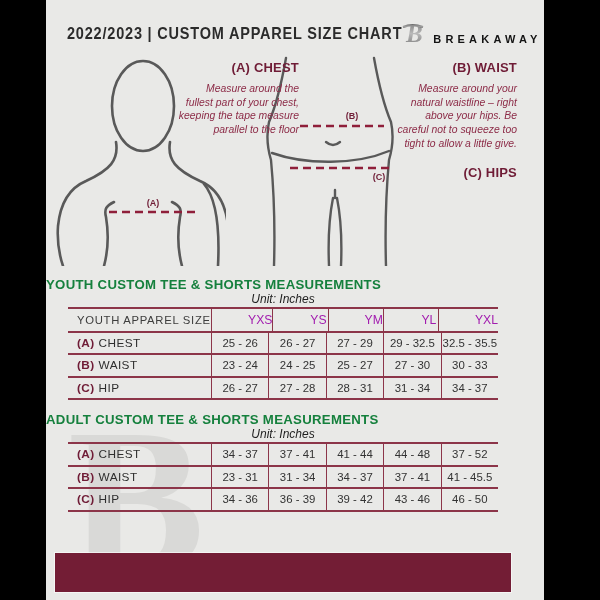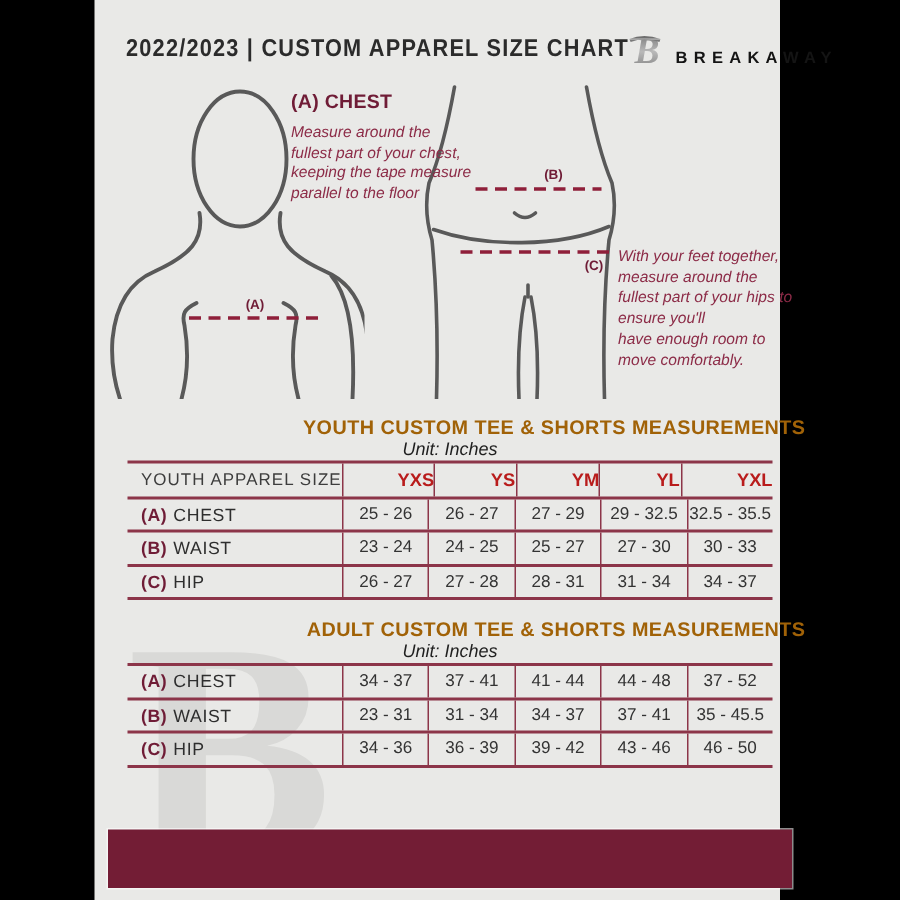--- a/index.html
+++ b/index.html
@@ -3,52 +3,52 @@
 <meta charset="utf-8">
 <style>
   :root{
     --page_bg:#e9e9e7; --accent:#6f1c36; --accent_line:#8f1f3a; --table_border:#8c3549;
     --footer:#731d35; --body_italic:#8c2b47; --text_dark:#2b2b2b; --figure_stroke:#595959;
     --watermark:#d9d9d7;
   }
   *{margin:0;padding:0;box-sizing:border-box;}
   html,body{width:600px;height:600px;}
   body{background:#000;position:relative;font-family:"Liberation Sans",sans-serif;overflow:hidden;}
-  .page{position:absolute;left:63px;top:0;width:457px;height:600px;background:var(--page_bg);}
+  .page{position:absolute;left:46px;top:0;width:498px;height:600px;background:var(--page_bg);}
 
   
   .hdr{position:absolute;top:22px;left:21px;right:20px;height:22px;display:flex;align-items:center;justify-content:space-between;}
   .hdr-title{font-weight:bold;font-size:14.5px;letter-spacing:.8px;color:var(--text_dark);transform:scaleY(1.12);transform-origin:left center;white-space:nowrap;}
   .brand{display:flex;align-items:center;gap:7px;}
   .brand-name{font-weight:bold;font-size:11px;letter-spacing:4.2px;color:#141414;margin-top:12px;}
 
   
-  .instr{position:absolute;width:122px;}
+  .instr{position:absolute;width:122px;text-align:right;}
   .instr h3{font-size:13px;font-weight:bold;color:var(--accent);letter-spacing:.2px;margin-bottom:7px;}
   .instr p{font-size:10.4px;line-height:1.32;font-style:italic;color:var(--body_italic);white-space:pre-line;}
   .instr-chest{left:131px;top:60px;}
   .instr-waist{left:349px;top:60px;}
   .instr-hips{left:349px;top:165px;}
 
   .fig{position:absolute;}
   .fig-torso{left:8px;top:56px;}
   .fig-lower{left:220px;top:56px;}
   .fig text{font:bold 9px "Liberation Sans",sans-serif;fill:var(--accent);}
 
   
-  .tbl-title{position:absolute;left:0;width:474px;text-align:right;font-weight:bold;font-size:13.2px;letter-spacing:.3px;color:#a16207;}
+  .tbl-title{position:absolute;left:0;width:474px;text-align:left;font-weight:bold;font-size:13.2px;letter-spacing:.3px;color:#15803d;}
   .tbl-unit{position:absolute;left:0;width:474px;text-align:center;font-style:italic;font-size:12px;color:#1f1f1f;}
   .size-table{position:absolute;left:22px;width:430px;z-index:2;}
   .t-row{display:grid;grid-template-columns:143px repeat(5,1fr);border-top:2px solid var(--table_border);}
   .t-row.t-last{border-bottom:2px solid var(--table_border);}
   .t-cell{height:20.5px;display:flex;align-items:center;justify-content:center;font-size:11.4px;color:#333;}
   .t-head .t-cell{height:21.5px;}
   .t-cell:nth-child(n+2){border-left:1.5px solid var(--table_border);}
   .t-first{justify-content:flex-start;padding-left:9px;font-size:11.3px;letter-spacing:.7px;color:#3d3d3d;}
-  .t-size{font-weight:bold;font-size:12.2px;color:#b91c1c;padding-left:36px;}
+  .t-size{font-weight:normal;font-size:12.2px;color:#a21caf;padding-left:36px;}
   .t-label{justify-content:flex-start;padding-left:9px;font-size:11.8px;color:#2e2e2e;letter-spacing:.4px;}
   .t-label .marker{font-weight:bold;color:var(--accent);margin-right:4px;}
   .t-val{font-size:11.4px;}
 
   .watermark{position:absolute;left:22px;top:398px;font-size:205px;line-height:1;font-weight:bold;font-family:"Liberation Serif",serif;color:var(--watermark);z-index:1;user-select:none;}
 
   .footer-bar{position:absolute;left:9px;top:553px;width:456px;height:39px;background:var(--footer);z-index:3;box-shadow:0 0 0 1px rgba(255,255,255,.55);}
 </style>
 </head>
 <body>
@@ -99,23 +99,26 @@
     <path d="M34 70 H118" stroke="var(--accent_line)" stroke-width="2.4" stroke-dasharray="8 5" fill="none"></path>
     <text x="86" y="63" text-anchor="middle">(B)</text>
     <path d="M24 112 H126" stroke="var(--accent_line)" stroke-width="2.4" stroke-dasharray="8 5" fill="none"></path>
     <text x="113" y="124" text-anchor="middle">(C)</text>
   </svg>
 
   <div class="instr instr-chest">
     <h3>(A) CHEST</h3>
     <p>Measure around the fullest part of your chest, keeping the tape measure parallel to the floor</p>
   </div>
+  <div class="instr instr-waist">
+    <h3>(B) WAIST</h3>
+    <p>Measure around your natural waistline – right above your hips. Be careful not to squeeze too tight to allow a little give.</p>
+  </div>
   <div class="instr instr-hips">
-    <p>With your feet together, measure around the fullest part of your hips to ensure you'll
-have enough room to move comfortably.</p>
+    <h3>(C) HIPS</h3>
   </div>
 
   <div class="watermark">B</div>
 
   <div class="tbl-title" style="top:277px;">YOUTH CUSTOM TEE &amp; SHORTS MEASUREMENTS</div>
   <div class="tbl-unit" style="top:292px;">Unit: Inches</div>
   <div class="size-table" style="top:307px;">
       <div class="t-row t-head">
         <div class="t-cell t-first">YOUTH APPAREL SIZE</div>
         <div class="t-cell t-size">YXS</div>
@@ -175,21 +178,21 @@
       </div>
       <div class="t-row">
         <div class="t-cell t-label">
           <span class="marker">(B)</span>
           <span class="label-text">WAIST</span>
         </div>
         <div class="t-cell t-val">23 - 31</div>
         <div class="t-cell t-val">31 - 34</div>
         <div class="t-cell t-val">34 - 37</div>
         <div class="t-cell t-val">37 - 41</div>
-        <div class="t-cell t-val">35 - 45.5</div>
+        <div class="t-cell t-val">41 - 45.5</div>
       </div>
       <div class="t-row t-last">
         <div class="t-cell t-label">
           <span class="marker">(C)</span>
           <span class="label-text">HIP</span>
         </div>
         <div class="t-cell t-val">34 - 36</div>
         <div class="t-cell t-val">36 - 39</div>
         <div class="t-cell t-val">39 - 42</div>
         <div class="t-cell t-val">43 - 46</div>

